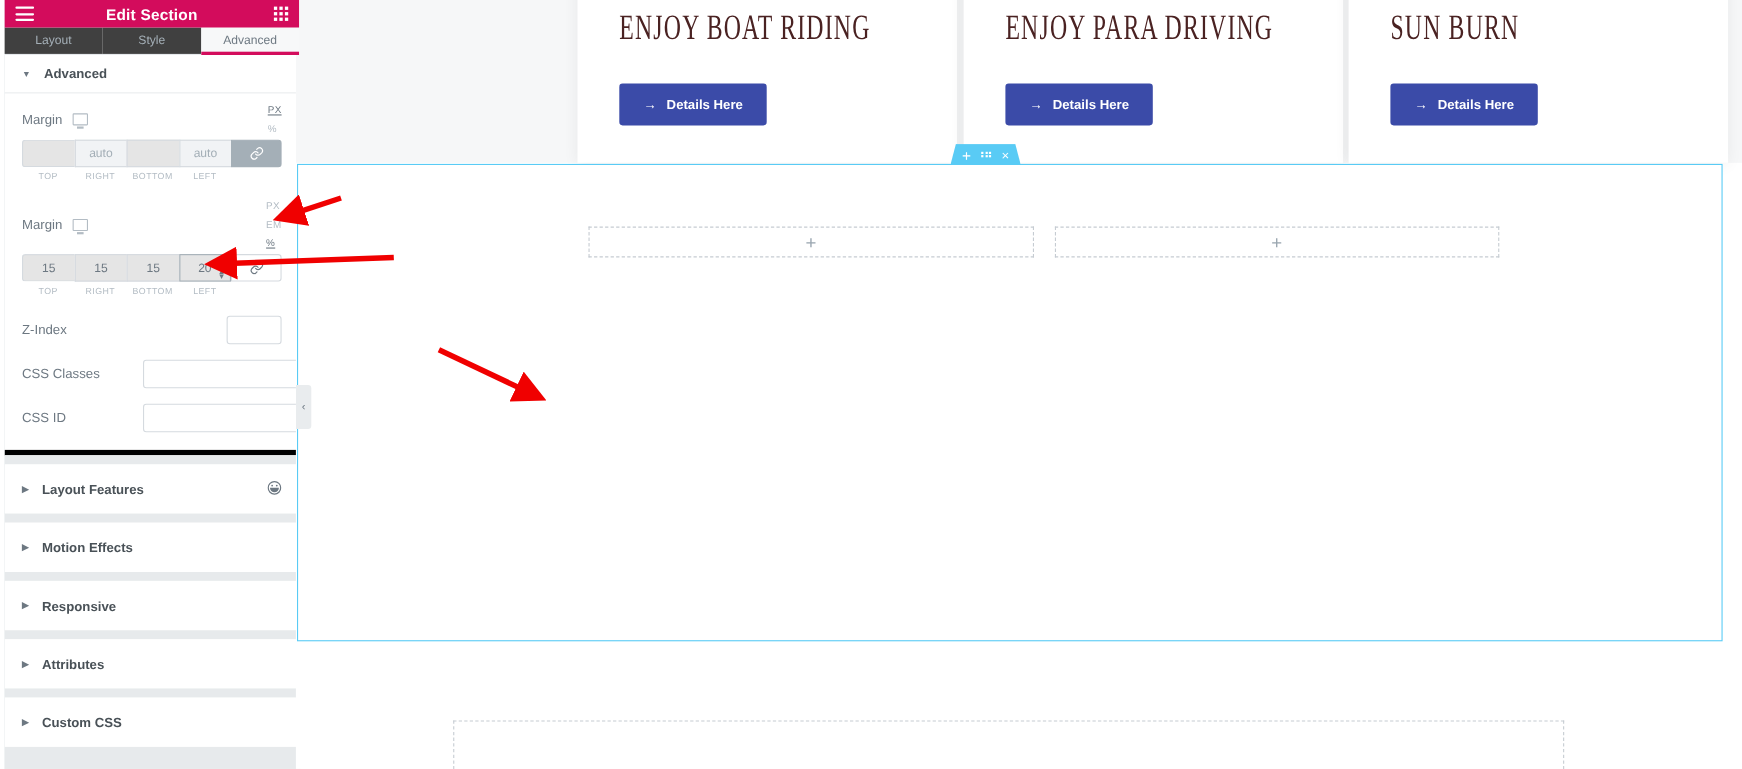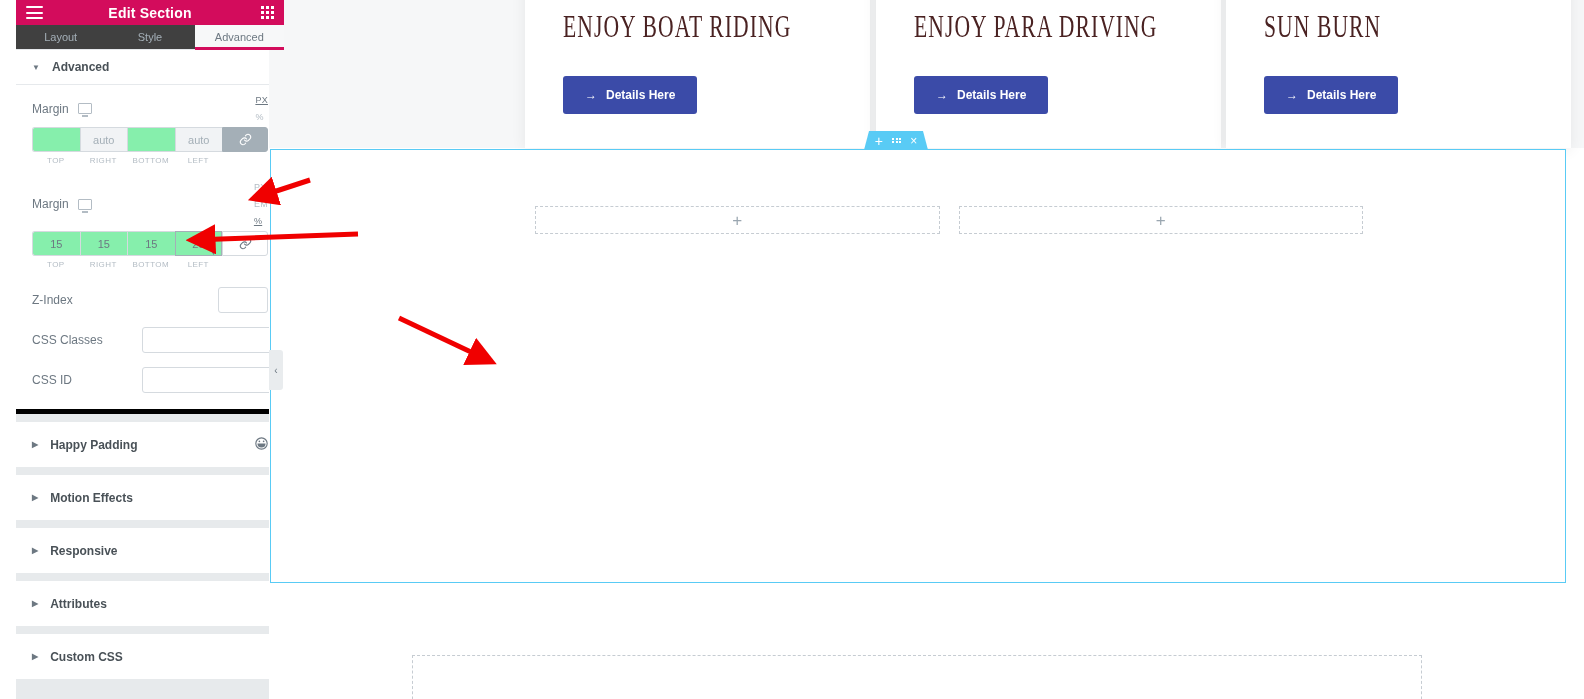--- a/index.html
+++ b/index.html
@@ -12,21 +12,21 @@
   }
   #root {
     position: relative;
     width: 1584px; height: 699px;
     overflow: hidden;
   }
 
   
   #panel {
     position: absolute;
-    left: 16px; top: 0;
+    left: 4px; top: 0;
     width: 269px; height: 699px;
     background: #f1f3f5;
     border-right: 1px solid #d5dadf;
     box-sizing: border-box;
     overflow: hidden;
     display: flex;
     flex-direction: column;
   }
   .panel-header {
     height: 25px;
@@ -136,21 +136,21 @@
   .unit.active { color: #6d7882; text-decoration: underline; }
 
   .dim-row { display: flex; margin-top: 5px; }
   .dim-cell { flex: 1; }
   .dim-input {
     width: 100%;
     height: 25px;
     box-sizing: border-box;
     border: 1px solid #d5dadf;
     border-right: none;
-    background: #86efac;
+    background: #e5e5e5;
     font-size: 11px;
     color: #6d7882;
     text-align: center;
     outline: none;
     font-family: "Liberation Sans", sans-serif;
   }
   .dim-input.gray { background: #f1f3f5; color: #a4afb7; }
   .dim-input.focused { border: 1px solid #a4afb7; border-right: 1px solid #a4afb7; }
   .dim-cell:first-child .dim-input { border-top-left-radius: 3px; border-bottom-left-radius: 3px; }
   .dim-sub {
@@ -529,21 +529,21 @@
           <span class="ctrl-label">CSS ID</span>
           <div class="field-box">
             <input class="text-input joined" value="" style="">
 
           </div>
         </div>
       </div>
 
       <div class="acc-item">
         <span class="caret">▶</span>
-        <span>Happy Padding</span>
+        <span>Layout Features</span>
         <span class="acc-right">
           <svg width="13" height="13" viewBox="0 0 16 16">
             <circle cx="8" cy="8" r="7" fill="none" stroke="#6d7882" stroke-width="1.4"></circle>
             <path d="M3 8 h10 a5 5 0 0 1 -10 0 Z" fill="#6d7882"></path>
             <circle cx="5.4" cy="5.4" r="1" fill="#6d7882"></circle>
             <circle cx="10.6" cy="5.4" r="1" fill="#6d7882"></circle>
           </svg>
         </span>
       </div>
 

